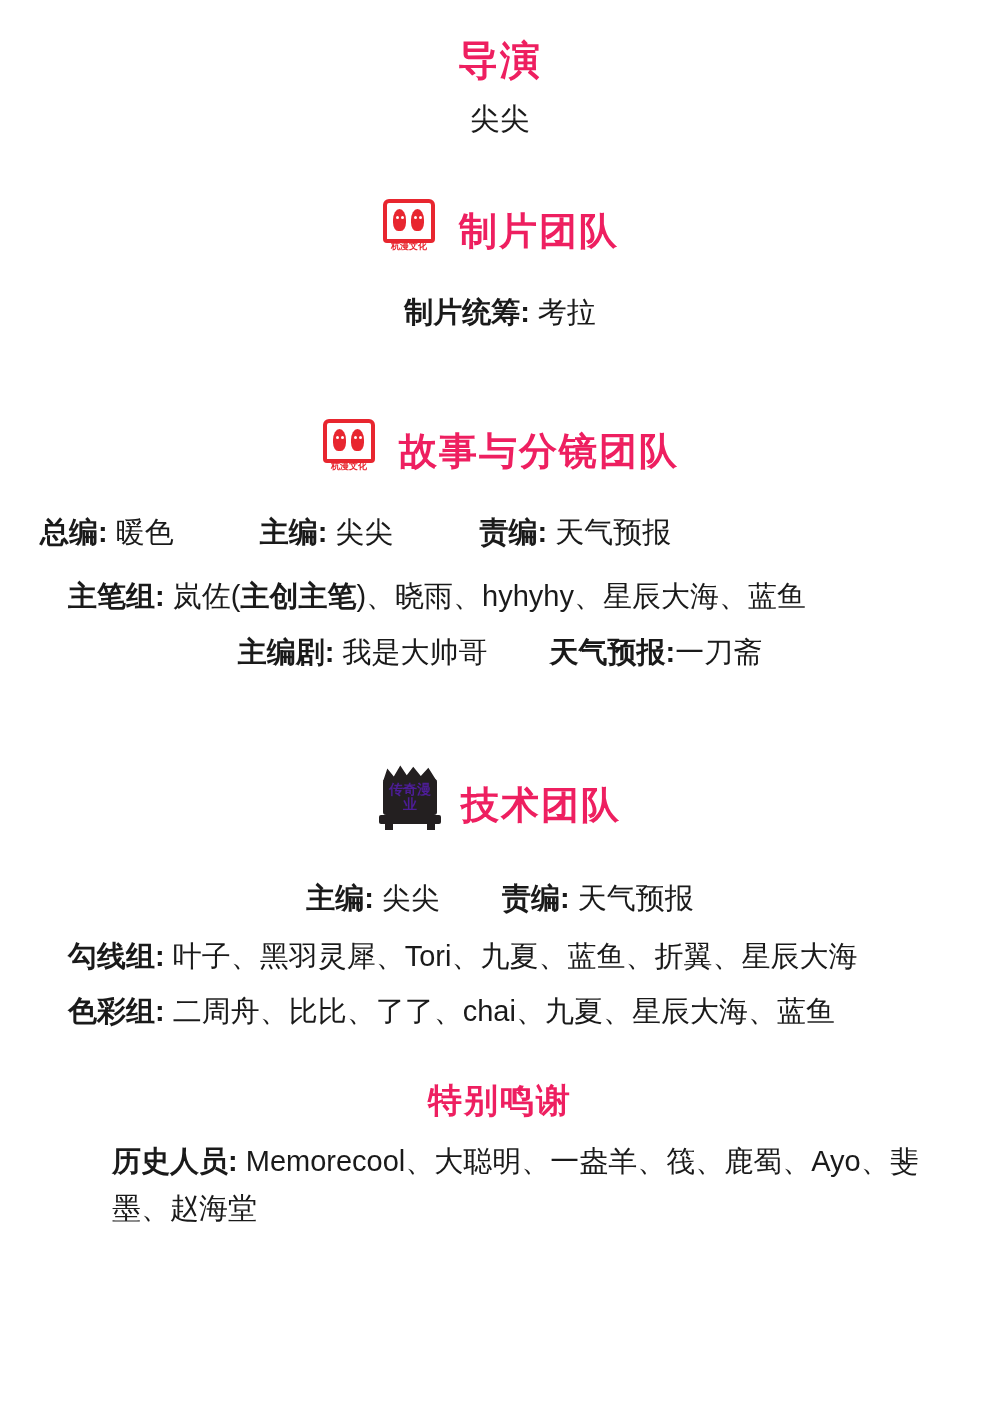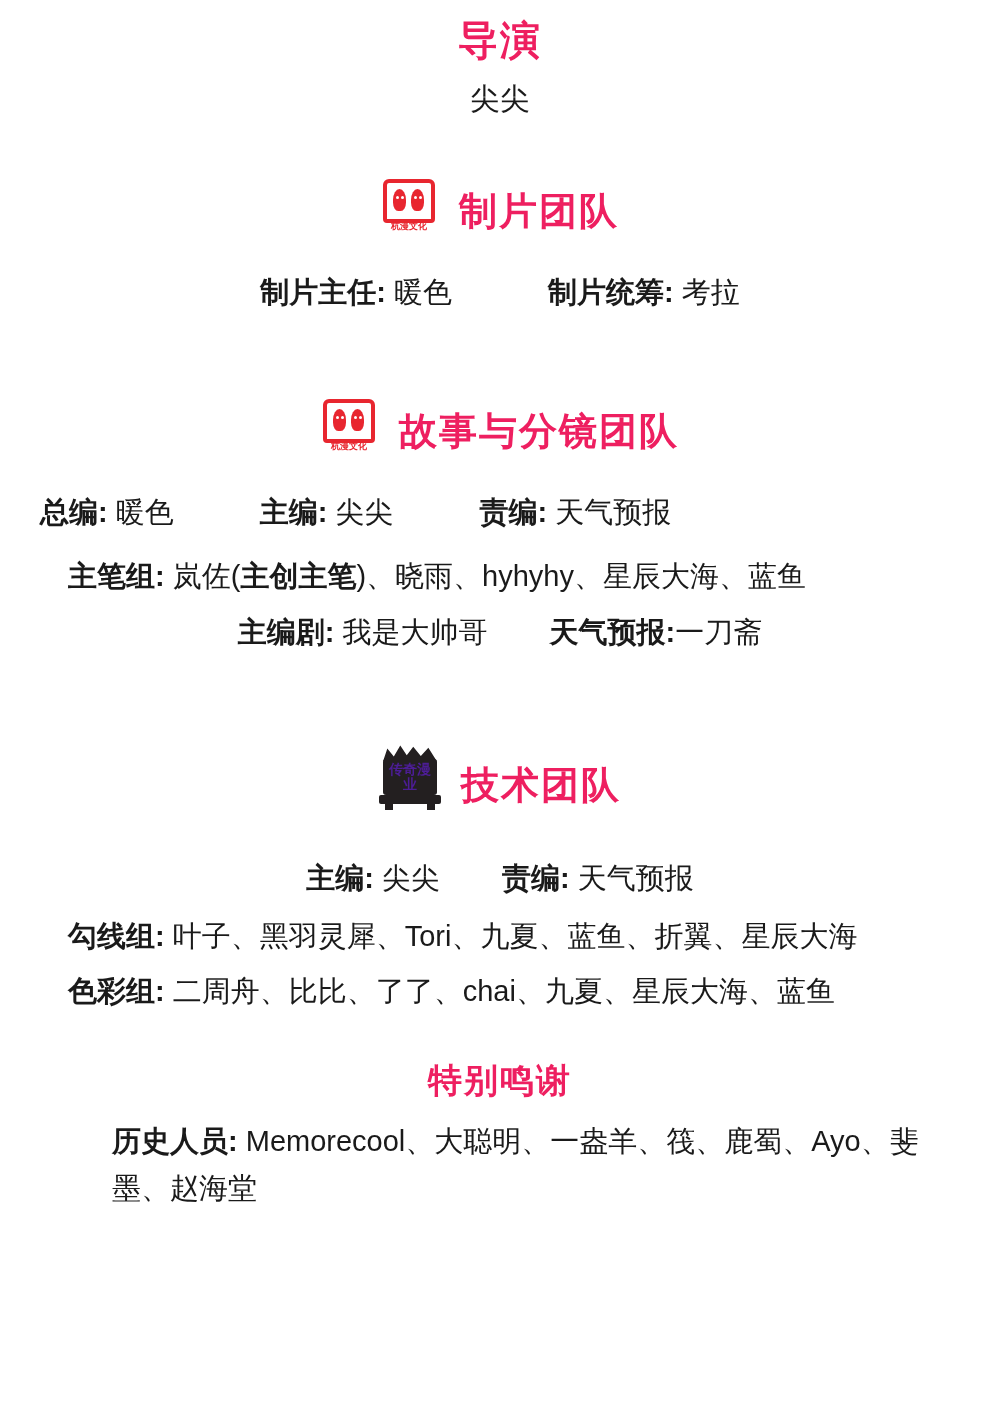--- a/index.html
+++ b/index.html
@@ -25,20 +25,21 @@
   
   .section-title {
     color: #ee1f60;
     font-weight: bold;
     text-align: center;
     letter-spacing: 2px;
   }
   .title-lg {
     font-size: 40px;
     line-height: 1.1;
+    margin-top: 20px;
   }
   .title-row {
     display: flex;
     align-items: flex-end;
     justify-content: center;
     gap: 18px;
   }
   .title-row .section-title {
     font-size: 38px;
   }
@@ -226,21 +227,20 @@
           <span class="eye e2"></span>
         </span>
       <span class="mh-caption">杭漫文化</span>
     </span>
     <span class="section-title">制片团队</span>
   </div>
 
   <div class="sp-36"></div>
 
   <div class="row-two">
-    <span><span class="lbl">制片主任:</span> <span>暖色</span></span>
     <span><span class="lbl">制片统筹:</span> <span>考拉</span></span>
   </div>
 
   <div class="sp-56"></div>
   <div class="sp-28"></div>
 
   <div class="title-row">
     <span class="logo logo-mh">
       <span class="mh-frame"></span>
       <span class="mh-ghost g1">

